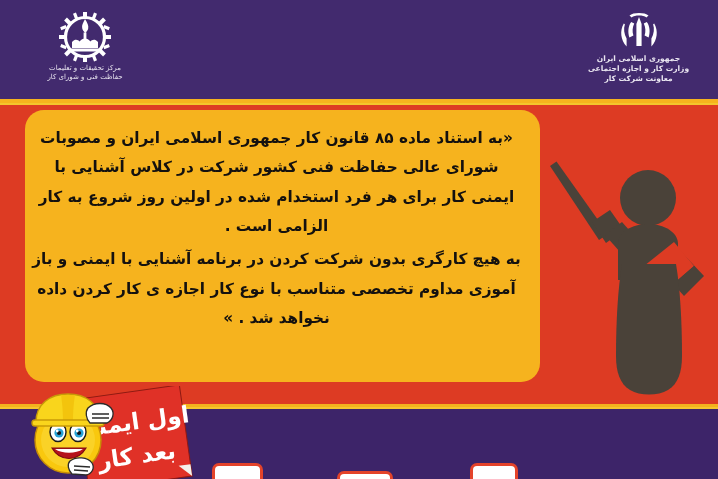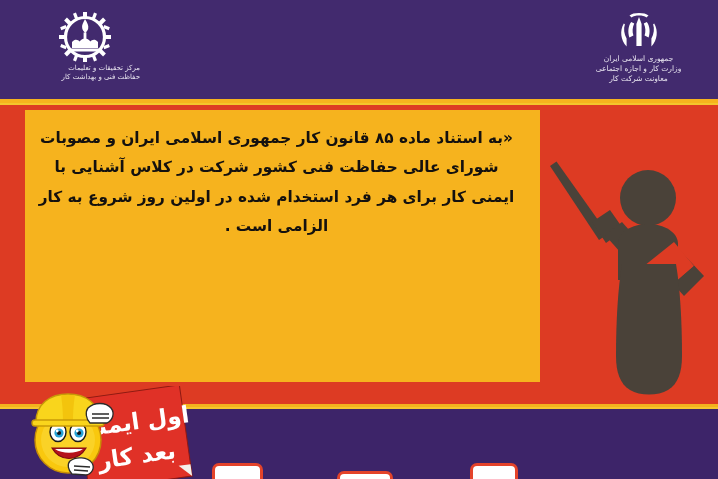--- a/index.html
+++ b/index.html
@@ -14,24 +14,26 @@
     background:#3d2469;
   }
 
   
   .header{
     position:absolute;left:0;top:0;width:718px;height:99px;
     background:#422a6e;
   }
   .logo-left{
     position:absolute;left:30px;top:12px;width:110px;height:84px;
+    text-align:center;
   }
   .logo-right{
     position:absolute;right:22px;top:8px;width:115px;height:88px;
     text-align:center;
+    font-weight:bold;
   }
   .emblem{display:block;margin:0 auto;}
   .logo-caption{
     color:#e9e5f0;line-height:1.35;margin-top:2px;
     font-family:"DejaVu Sans","Liberation Sans",sans-serif;
     white-space:nowrap;
   }
   .logo-caption div{display:block;}
   .cap-l{font-size:7px;letter-spacing:.2px;}
   .cap-r{font-size:7.5px;letter-spacing:.2px;}
@@ -56,20 +58,21 @@
     position:absolute;left:0;top:407px;width:718px;height:2px;background:#f6c62e;
   }
 
   
   .text-card{
     position:absolute;left:25px;top:110px;width:515px;height:272px;
     background:#f6b31e;
     box-sizing:border-box;
     padding:14px 18px 10px 6px;
     direction:rtl;
+    border-radius:19px;
   }
   .para{
     color:#14110f;
     font-weight:bold;
     font-size:15.3px;
     line-height:1.92;
     text-align:center;
     margin:0;
     font-family:"DejaVu Sans","Liberation Sans",sans-serif;
   }
@@ -132,21 +135,21 @@
 
           <path d="M26 7 C28.5 11 29.8 13.5 29.2 16.5 C28.8 18.6 27.4 19.8 26.2 21.2 C25.2 19.6 23.6 18.4 23.2 16.3 C22.6 13.2 24 11 26 7 Z"></path>
           <rect x="24.6" y="20.5" width="2.8" height="7"></rect>
 
           <path d="M13 30 C16 26.5 19 27.6 20.6 29.5 C22 27.2 24 26.4 26 26.4 C28 26.4 30 27.2 31.4 29.5 C33 27.6 36 26.5 39 30 L39 36 L13 36 Z"></path>
           <rect x="12" y="36.5" width="28" height="3"></rect>
         </g>
       </svg>
       <div class="logo-caption cap-l">
         <div>مرکز تحقیقات و تعلیمات</div>
-        <div>حفاظت فنی و بهداشت کار</div>
+        <div>حفاظت فنی و شورای کار</div>
       </div>
     </div>
 
     <div class="logo-right">
       <svg class="emblem" width="46" height="44" viewBox="0 0 46 44">
         <g fill="#ffffff">
 
           <path d="M23 9 L25.6 16 L25.6 38 L20.4 38 L20.4 16 Z"></path>
 
           <path d="M15.2 14 C12.2 18 11.6 24 13.4 29.5 L17.4 27.6 C16.1 23.6 16.4 19.4 18.2 15.6 Z"></path>
@@ -190,20 +193,21 @@
 
       <path d="M96 106 L126 82 L146 106 L116 132 Z" fill="#dd3b23"></path>
       <path d="M116 132 L146 106 L150 112 L120 138 Z"></path>
 
       <path d="M74 104 L128 104 C132 128 134 160 134 196 C134 212 130 224 120 230 C110 236 92 236 82 230 C72 224 68 212 68 196 C68 160 70 128 74 104 Z"></path>
     </g>
   </svg>
 
   <div class="text-card">
     <p class="para p1">«به استناد ماده ۸۵ قانون کار جمهوری اسلامی ایران و مصوبات شورای عالی حفاظت فنی کشور  شرکت در کلاس آشنایی با ایمنی کار برای هر فرد استخدام شده در اولین روز شروع به کار الزامی است .</p>
+    <p class="para p2">به هیچ کارگری بدون شرکت کردن در  برنامه آشنایی با ایمنی و باز آموزی مداوم تخصصی متناسب با نوع کار  اجازه ی کار کردن داده نخواهد شد . »</p>
   </div>
 
   <div class="band-yellow-bottom"></div>
   <div class="band-yellow-bottom2"></div>
 
   <svg class="mascot" viewBox="0 0 185 93">
 
     <g transform="rotate(-8 118 50)">
       <rect x="68" y="6" width="104" height="92" fill="#e03127" stroke="#8d1a12" stroke-width="1"></rect>
       <path d="M160 86 L172 86 L172 98 Z" fill="#f4f1ec"></path>

